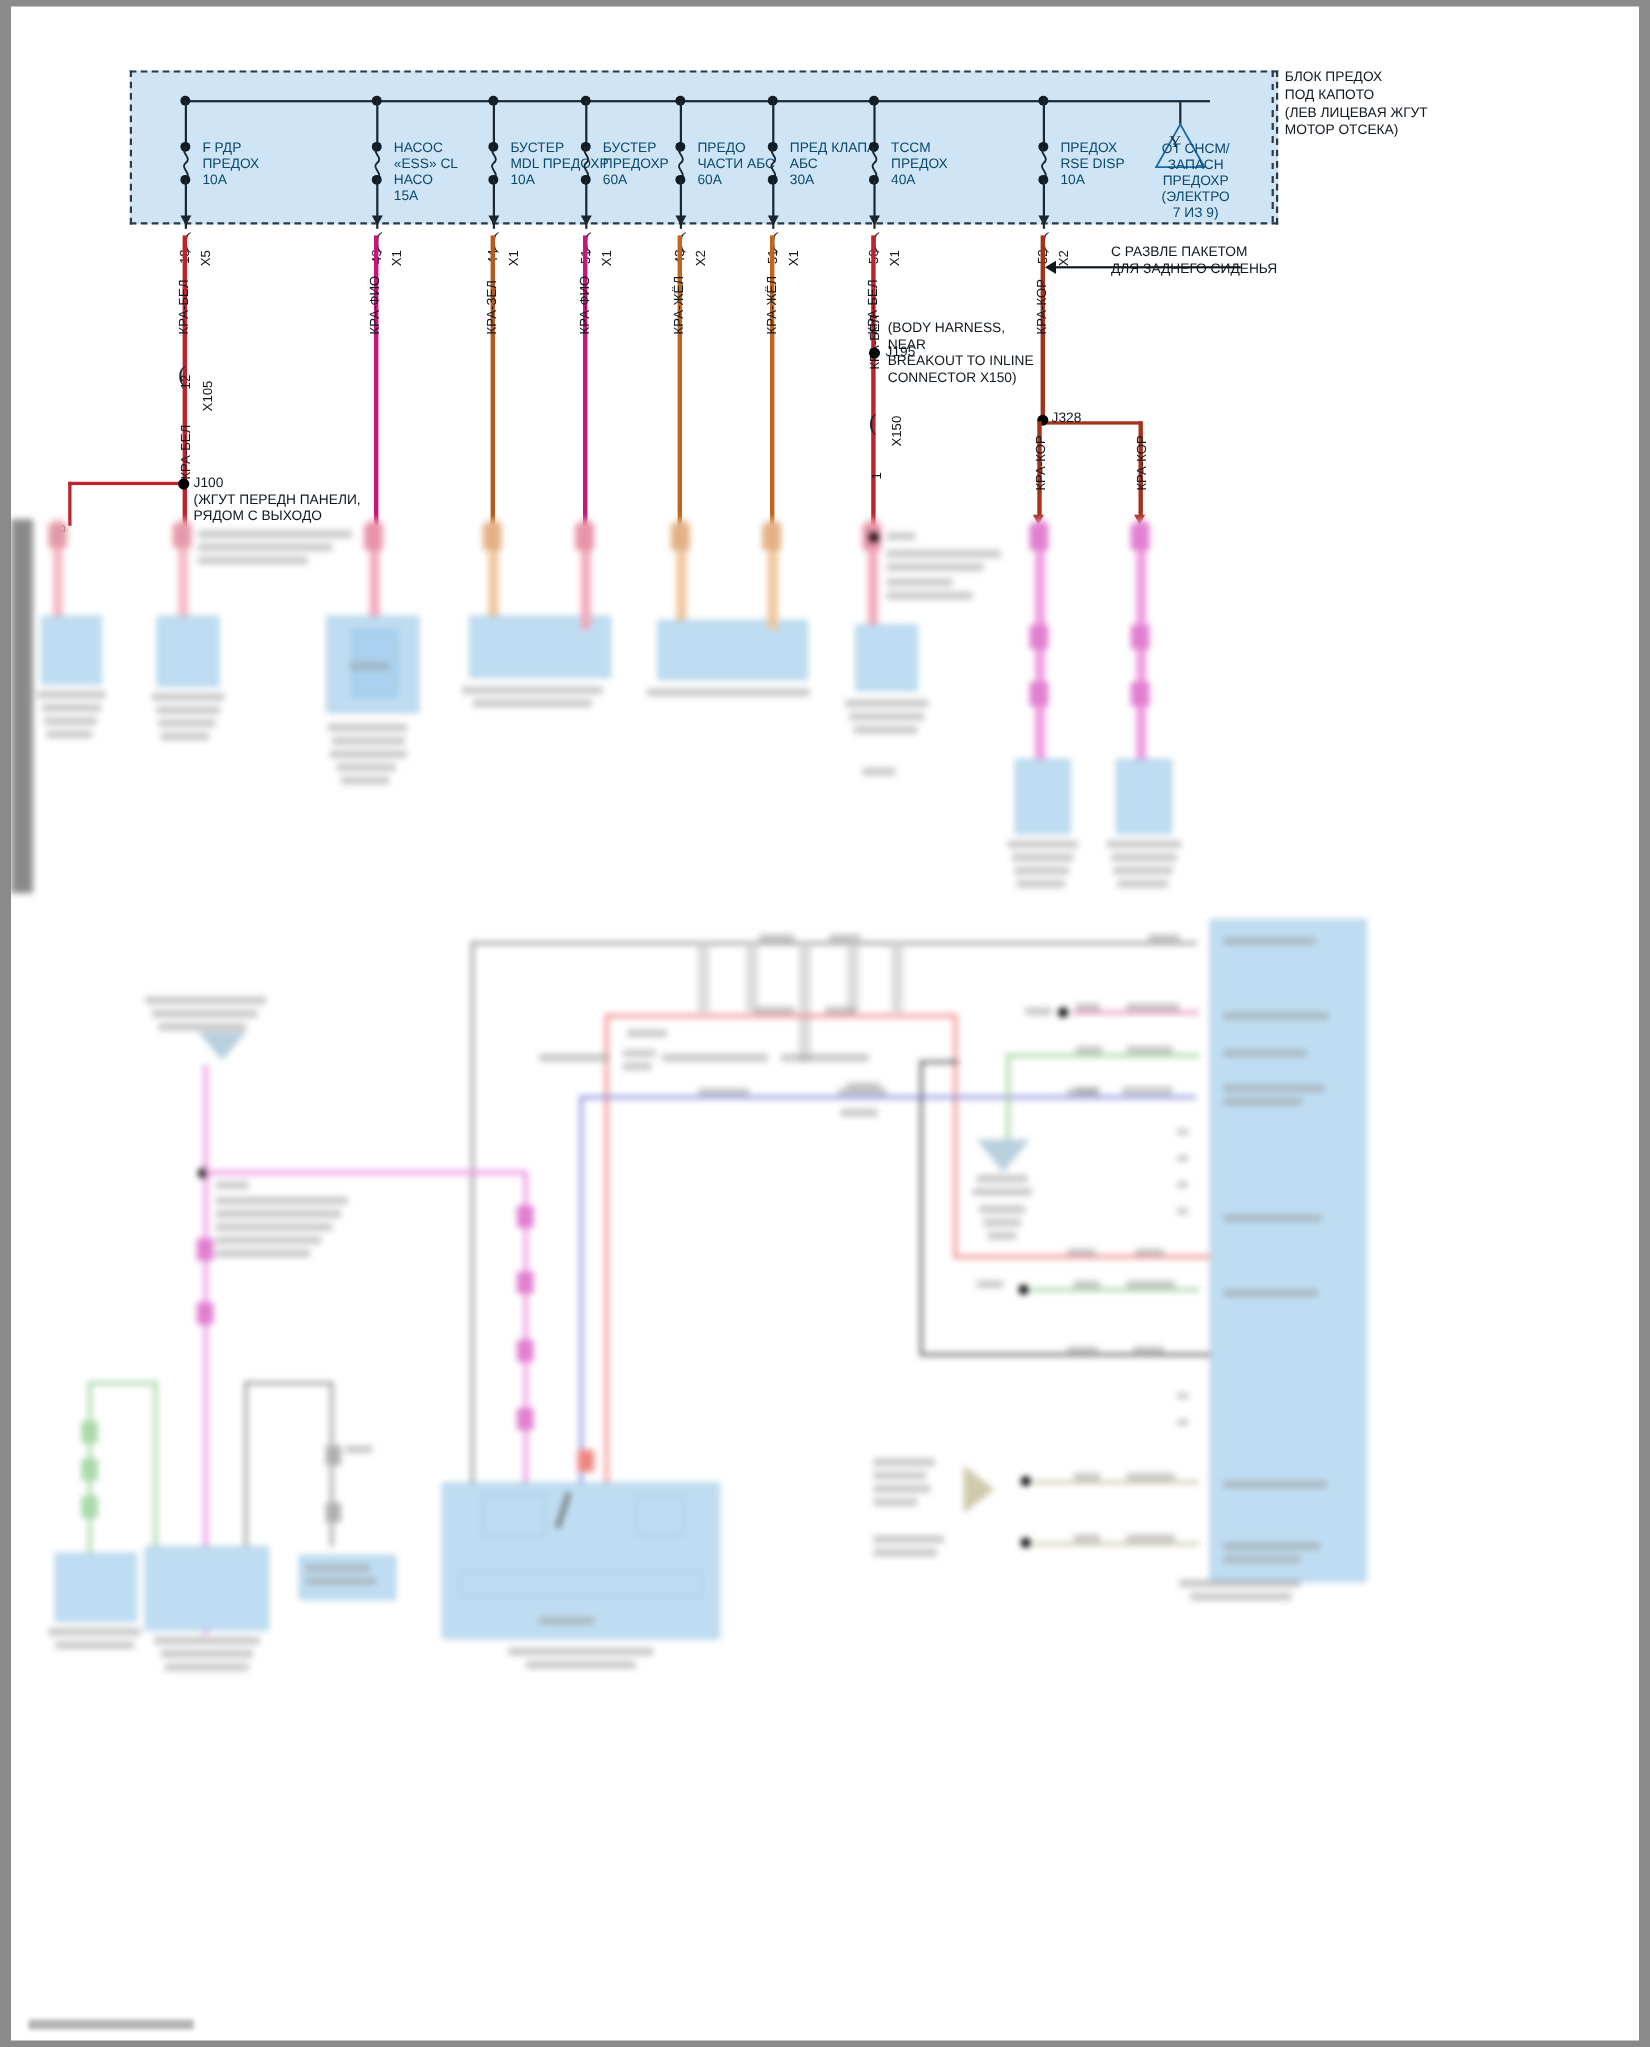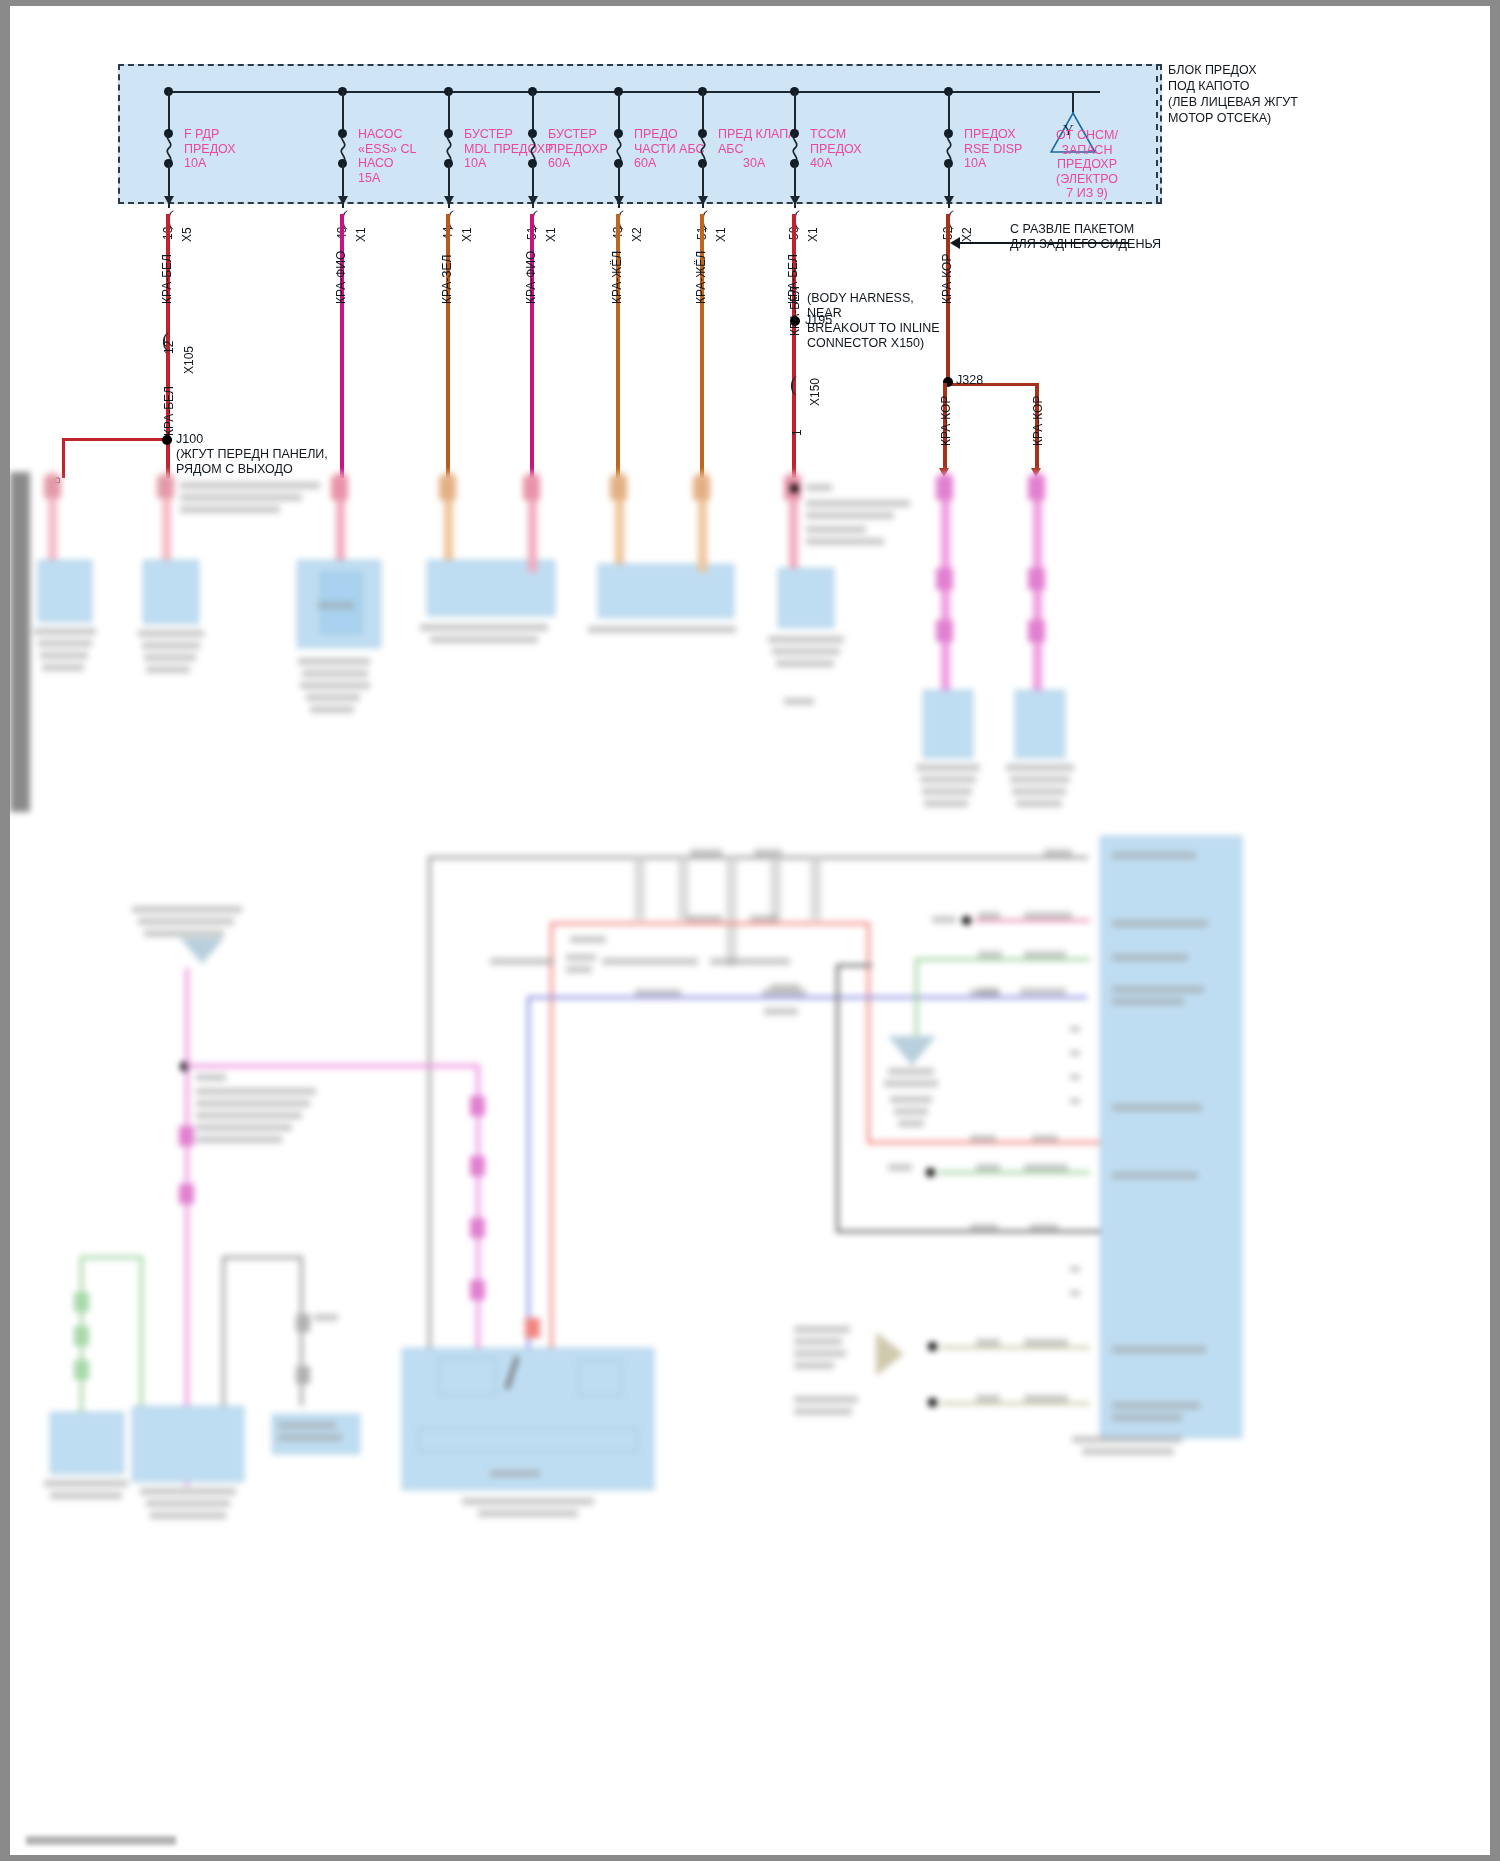--- a/index.html
+++ b/index.html
@@ -9,21 +9,21 @@
         border-top:6px solid #8a8a8a;border-bottom:6px solid #8a8a8a;
         box-sizing:border-box;}
   .abs{position:absolute;}
   
   #fusebox{left:108px;top:58px;width:1044px;height:140px;
            background:#cfe4f5;border:2px dashed #2b3a45;box-sizing:border-box;}
   #busline{left:158px;top:85px;width:932px;height:2px;background:#1b2730;}
   .busdot{width:9px;height:9px;border-radius:50%;background:#111c24;}
   .fuseline{position:absolute;width:2px;background:#1b2730;}
   .fusewiggle{position:absolute;width:14px;height:30px;}
-  .fuselbl{position:absolute;font-size:12.5px;line-height:14.5px;color:#ec4899;white-space:pre;}
+  .fuselbl{position:absolute;font-size:12.5px;line-height:14.5px;color:#0c4a6e;white-space:pre;}
   .arrowdn{position:absolute;width:0;height:0;border-left:5px solid transparent;
            border-right:5px solid transparent;border-top:9px solid #1b2730;}
   
   .conn{position:absolute;font-size:21px;color:#1b2730;font-family:"Liberation Serif",serif;}
   .vtext{position:absolute;font-size:12px;color:#10181f;white-space:nowrap;
          transform-origin:0 0;transform:rotate(-90deg);}
   .wire{position:absolute;width:4px;}
   .wnote{position:absolute;font-size:12.5px;line-height:15px;color:#10181f;white-space:pre;}
   .jdot{position:absolute;width:10px;height:10px;border-radius:50%;background:#000;}
   #boxtitle{position:absolute;left:1158px;top:56px;font-size:12.5px;line-height:16px;
@@ -160,21 +160,21 @@
       <div class="fuseline" style="left: 692px; top: 85px; height: 42px;"></div>
       <div class="busdot abs" style="left: 688px; top: 123px;"></div>
       <div class="fusewiggle" style="left: 686px; top: 127px;"><svg width="14" height="30" viewBox="0 0 14 30">
           <path d="M7 0 C 1 6, 13 10, 7 15 C 1 20, 13 24, 7 30" fill="none" stroke="#1b2730" stroke-width="1.7"></path>
         </svg></div>
       <div class="busdot abs" style="left: 688px; top: 153px;"></div>
       <div class="fuseline" style="left: 692px; top: 157px; height: 45px;"></div>
       <div class="arrowdn" style="left: 688px; top: 190px;"></div>
       <div class="fuselbl" style="left: 708px; top: 121px;">ПРЕД КЛАПА
 АБС</div>
-      <div class="fuselbl" style="left: 733px; top: 150px;">30A</div>
+      <div class="fuselbl" style="left: 708px; top: 150px;">30A</div>
       <div class="conn" style="left: 691px; top: 200px;">(</div>
       <div class="vtext" style="left: 685px; top: 234px;">51</div>
       <div class="vtext" style="left: 704px; top: 236px;">X1</div>
       <div class="wire" style="left: 690px; top: 208px; height: 264px; background: rgb(192, 101, 27);"></div>
       <div class="vtext" style="left: 684px; top: 298px;">КРА-ЖЁЛ</div>
       <div class="busdot abs" style="left: 780px; top: 81px;"></div>
       <div class="fuseline" style="left: 784px; top: 85px; height: 42px;"></div>
       <div class="busdot abs" style="left: 780px; top: 123px;"></div>
       <div class="fusewiggle" style="left: 778px; top: 127px;"><svg width="14" height="30" viewBox="0 0 14 30">
           <path d="M7 0 C 1 6, 13 10, 7 15 C 1 20, 13 24, 7 30" fill="none" stroke="#1b2730" stroke-width="1.7"></path>

